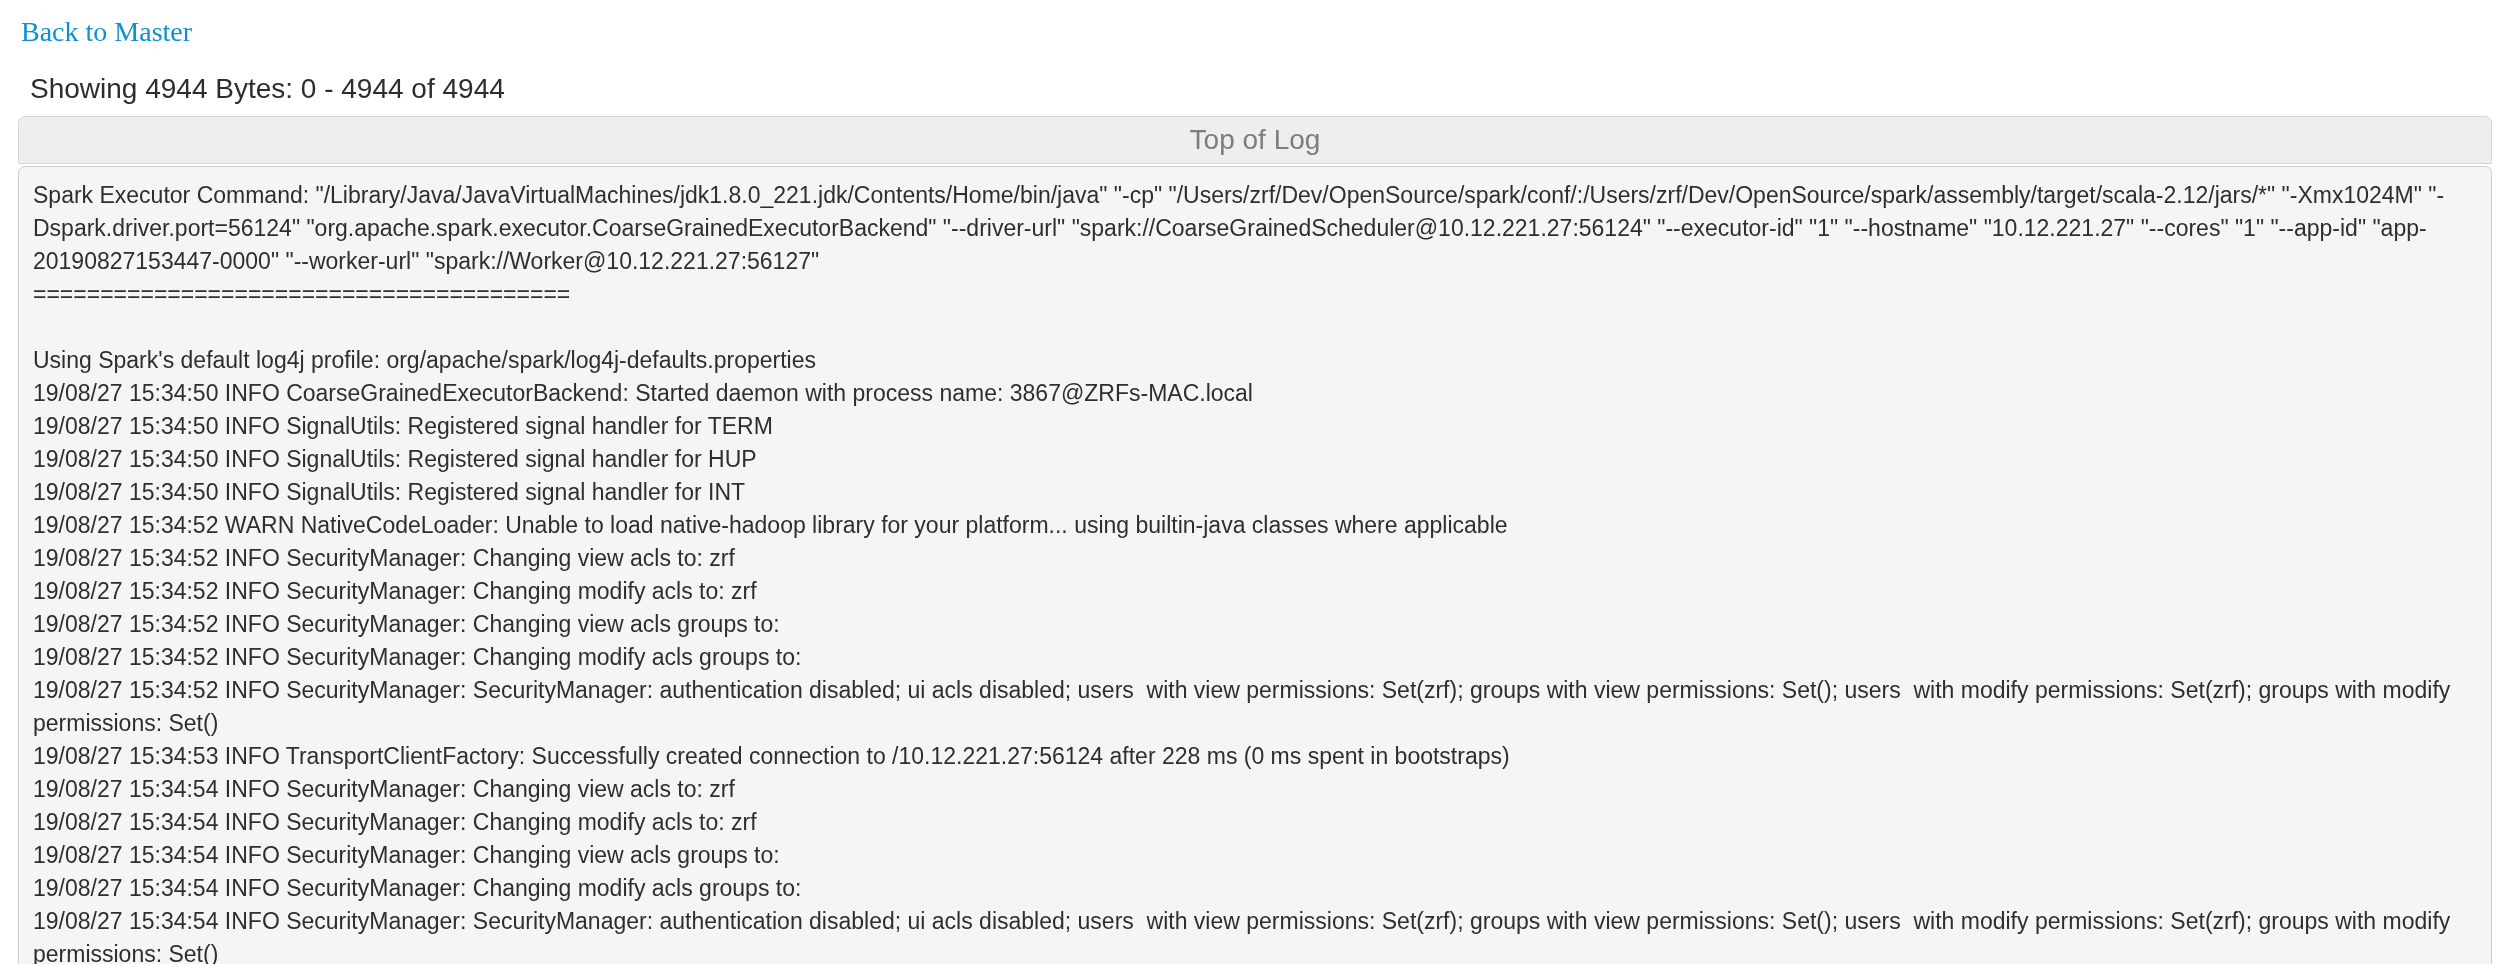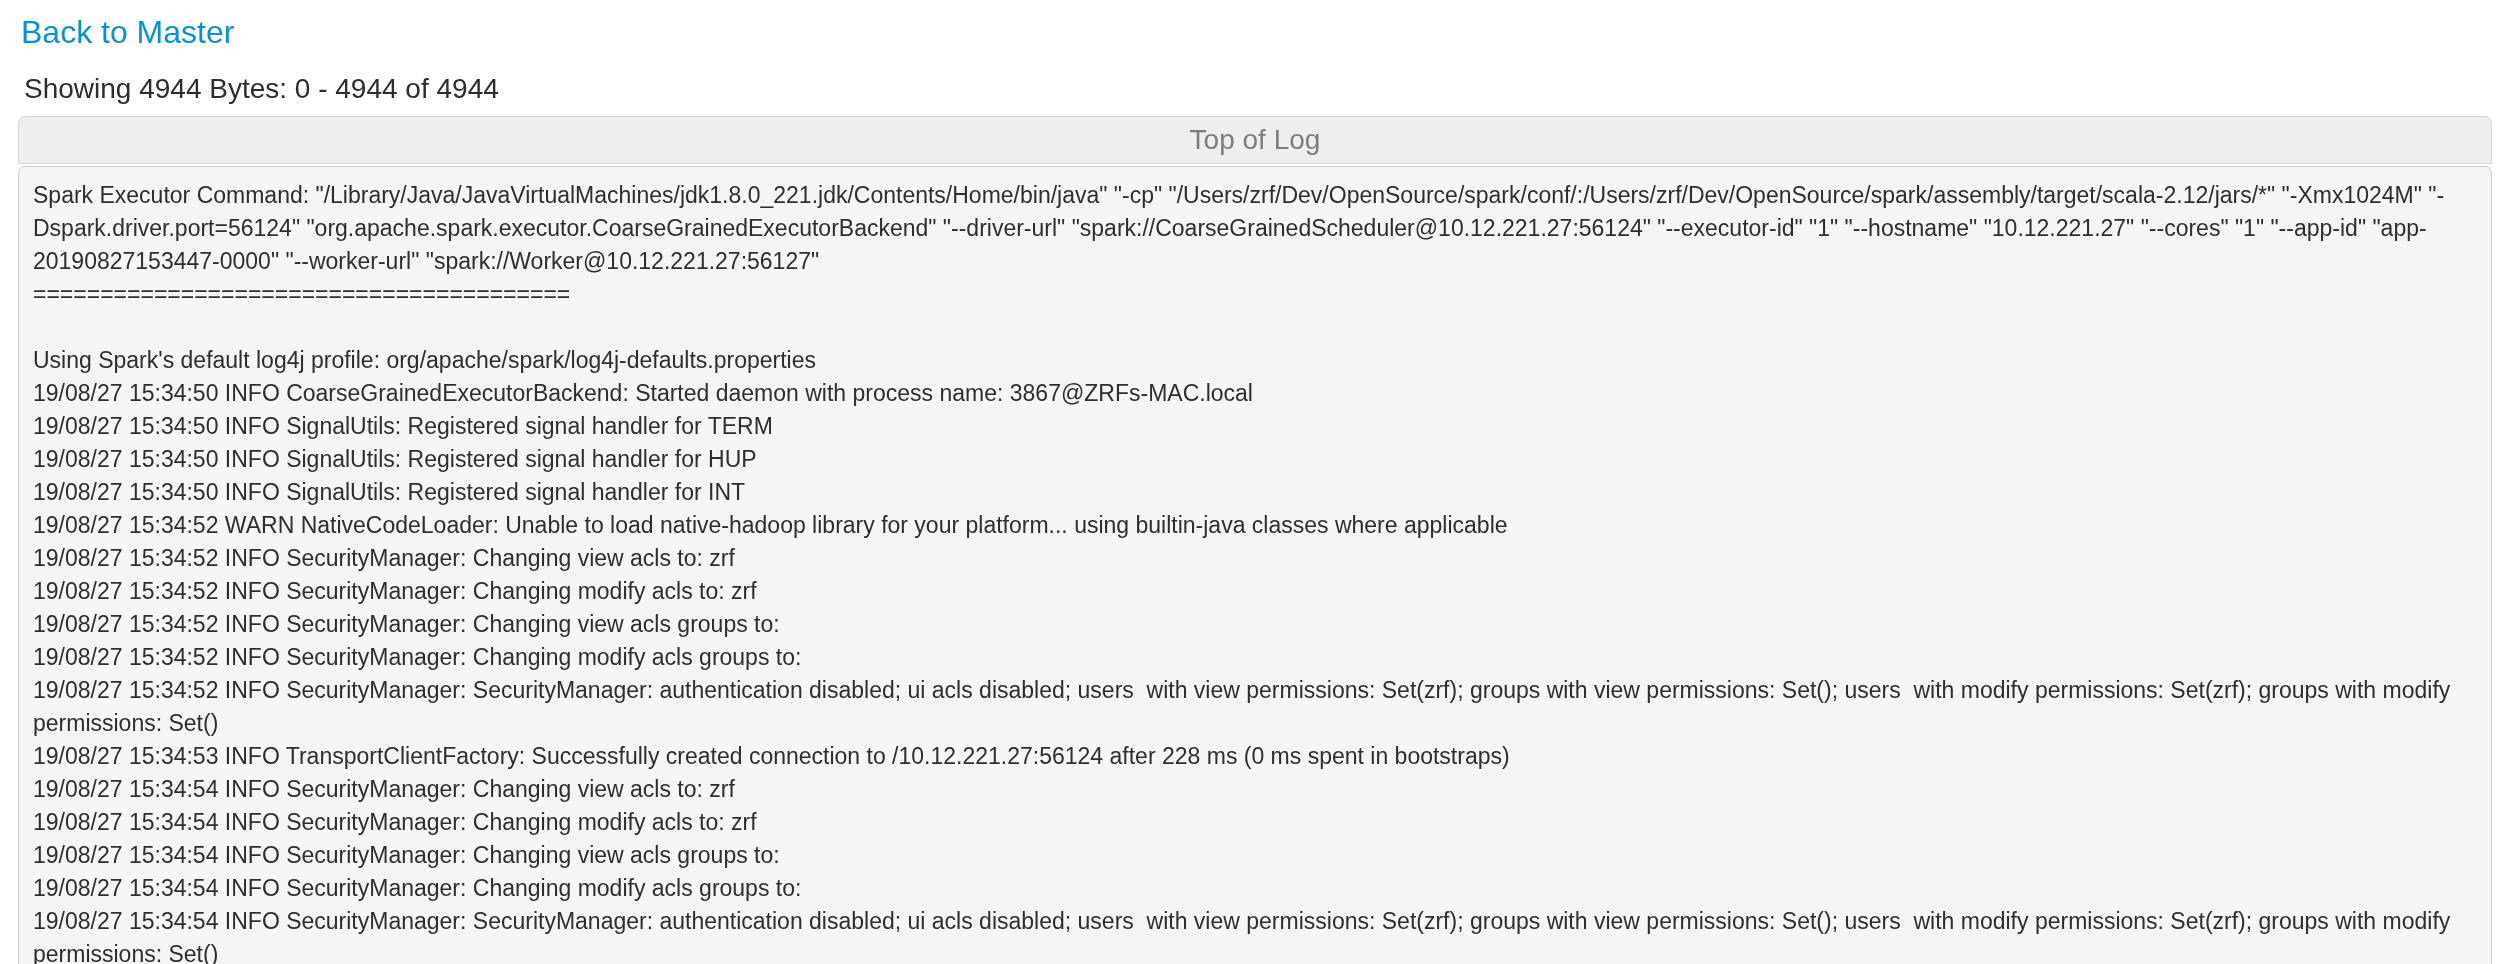--- a/index.html
+++ b/index.html
@@ -13,28 +13,29 @@
   }
   .page {
     width: 2510px;
     height: 964px;
     padding: 12px 18px 0 10px;
     overflow: hidden;
   }
   .back-link {
     display: inline-block;
     margin: 4px 0 0 11px;
-    font-size: 32px;
+    font-size: 28px;
     line-height: 32px;
     color: #0e8fd2;
     text-decoration: none;
     cursor: pointer;
+    font-family: Liberation Serif, serif;
   }
   .byte-range {
-    margin: 25px 0 0 14px;
+    margin: 25px 0 0 20px;
     font-size: 28px;
     line-height: 32px;
     color: #2d2d2d;
   }
   .log-header-bar {
     margin: 11px 0 0 8px;
     width: 2474px;
     height: 48px;
     background: #eeeeee;
     border: 1px solid #d6d6d6;

